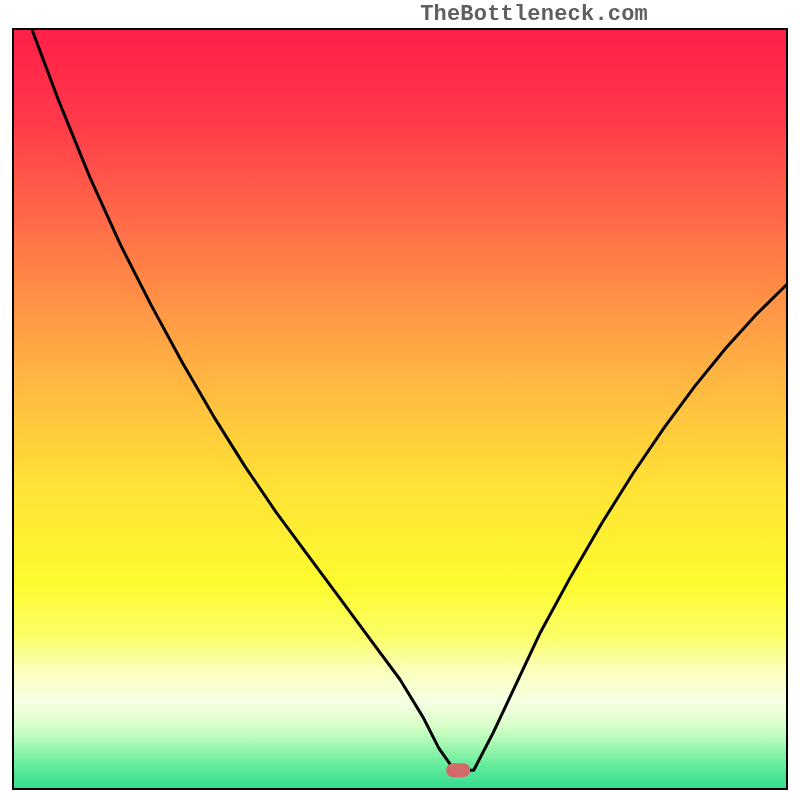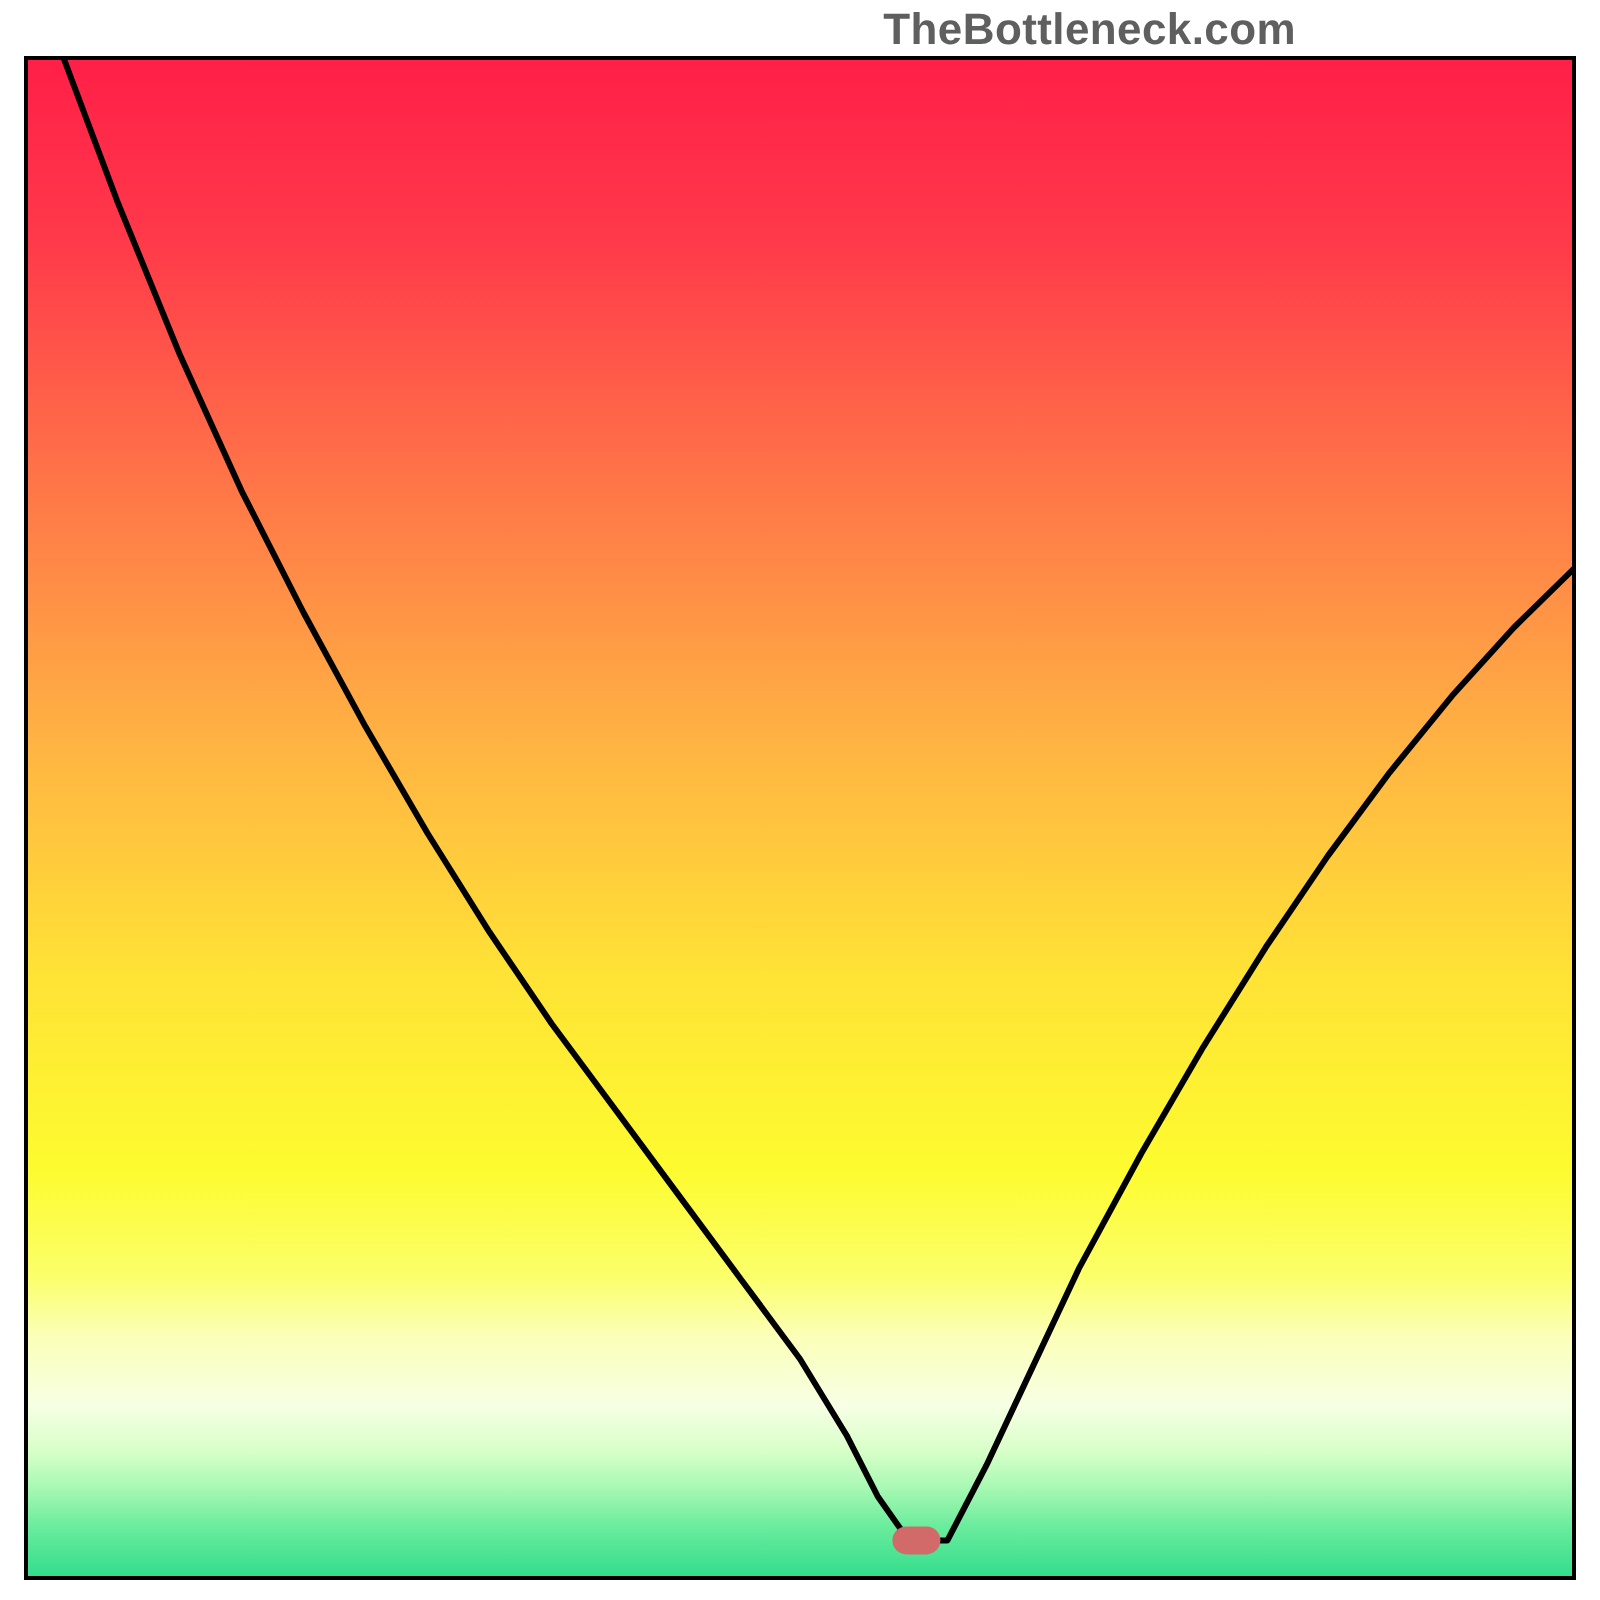--- a/index.html
+++ b/index.html
@@ -8,20 +8,21 @@
     width: 800px;
     height: 800px;
     background: #ffffff;
     overflow: hidden;
     font-family: Arial, Helvetica, sans-serif;
   }
   .container {
     position: relative;
     width: 660px;
     height: 800px;
+    font-family: Liberation Mono, monospace;
   }
   .watermark {
     position: absolute;
     top: 2px;
     right: 12px;
     font-size: 22px;
     font-weight: 600;
     color: #5f5f5f;
     z-index: 10;
     letter-spacing: 0.2px;

